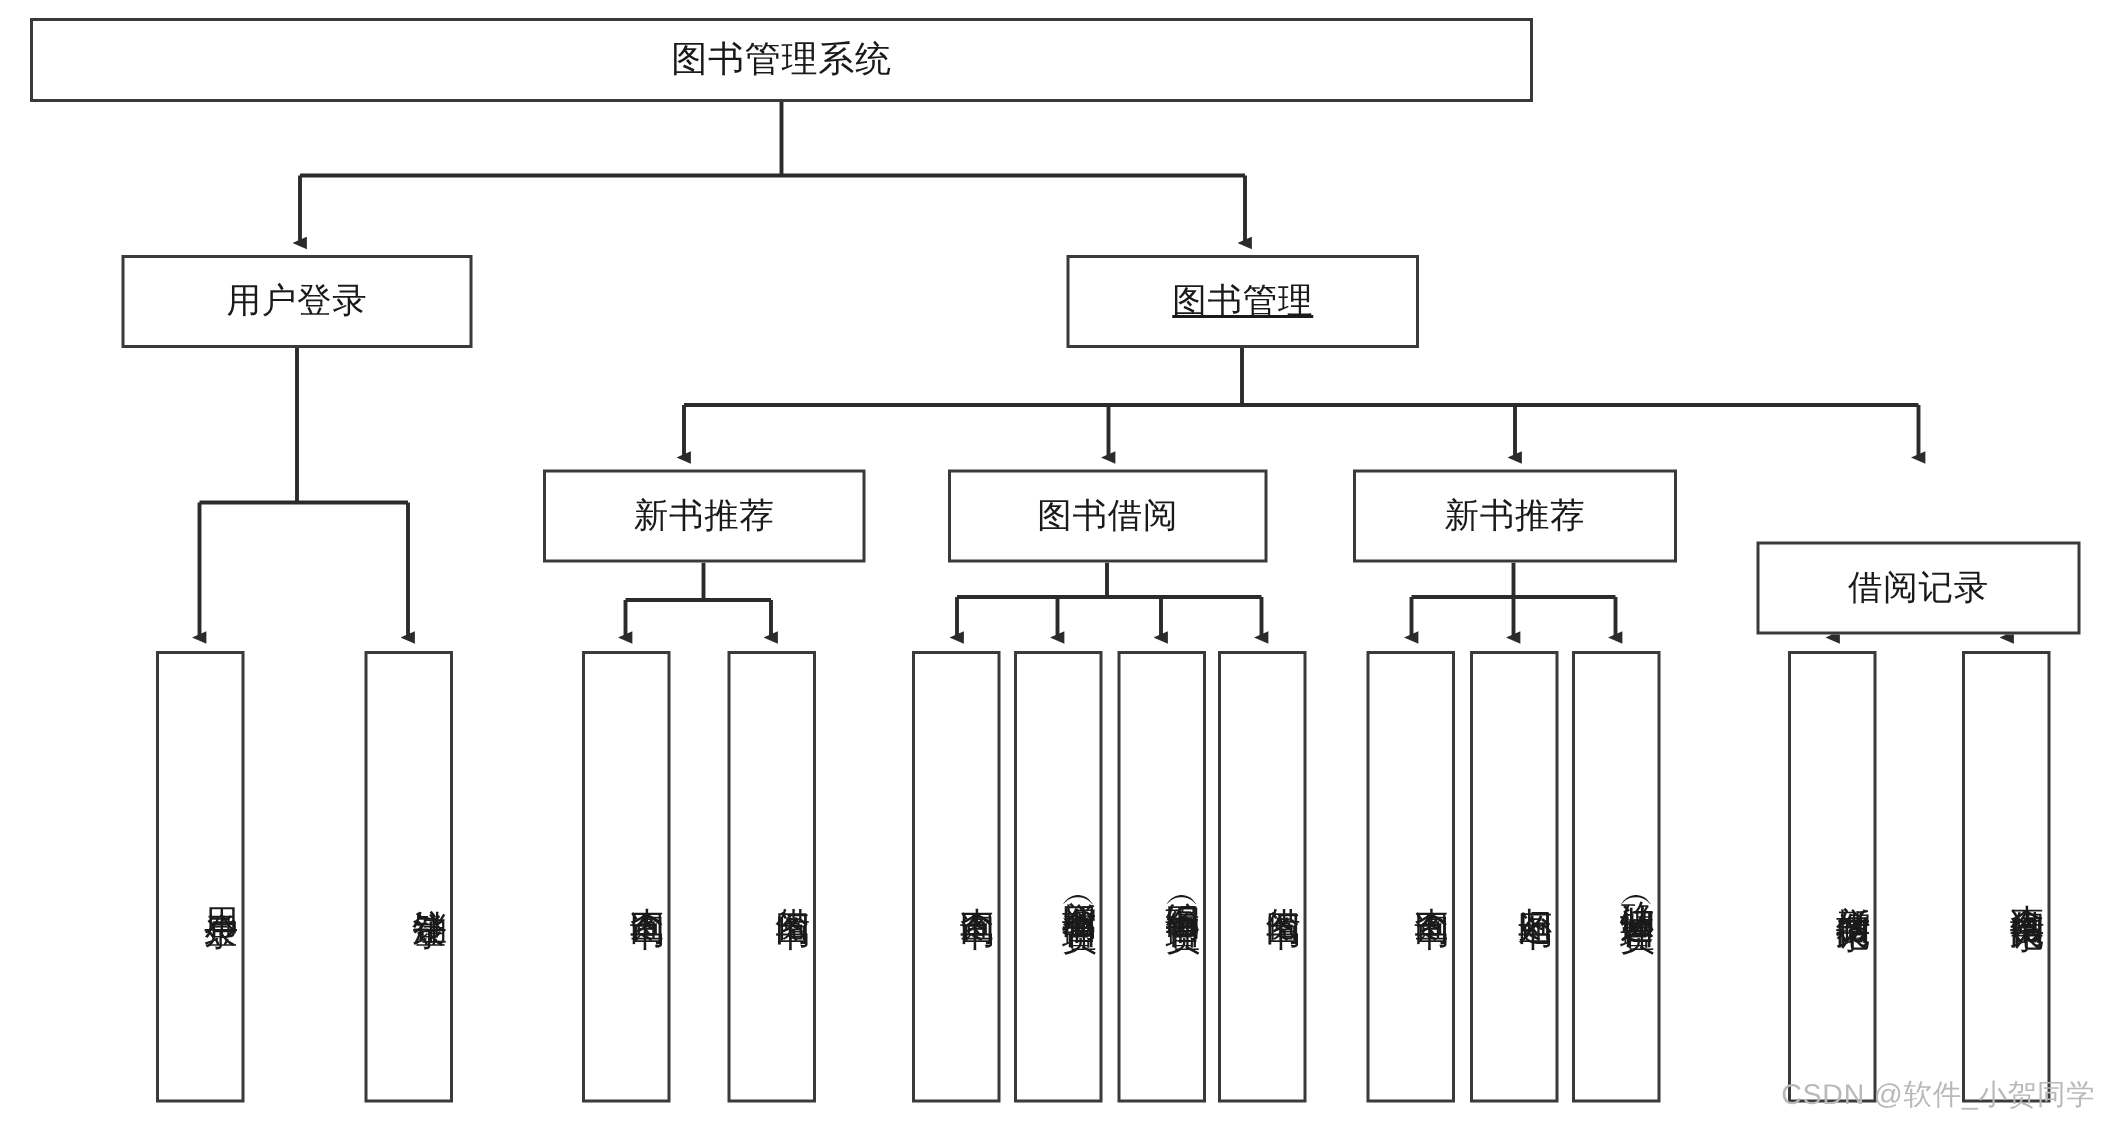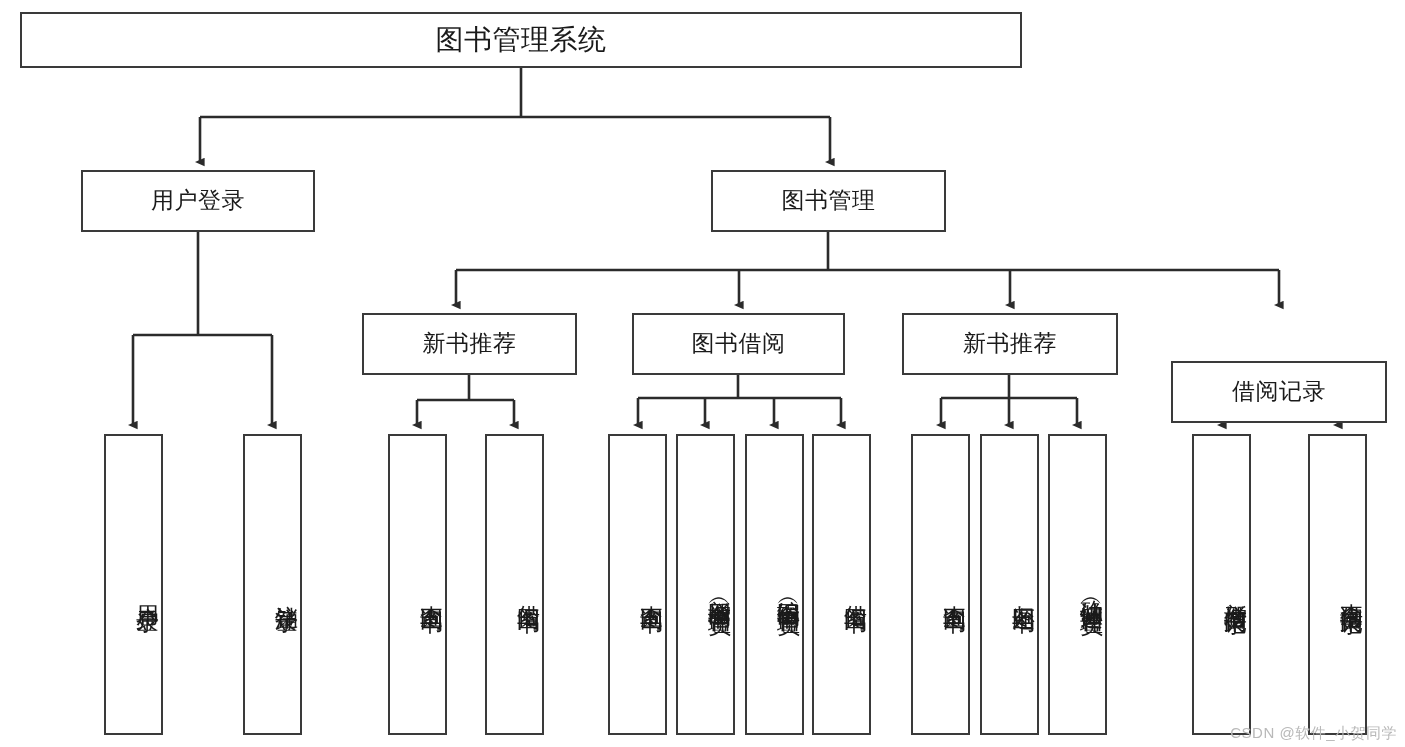--- a/index.html
+++ b/index.html
@@ -36,21 +36,21 @@
     justify-content: center;
     text-align: center;
     z-index: 2;
   }
   .node-h {
     font-size: 23px;
     line-height: 1.1;
     letter-spacing: 0.5px;
   }
   .node-root {
-    font-size: 28px;
+    font-size: 24px;
   }
   .node-v {
     writing-mode: vertical-rl;
     text-orientation: upright;
     font-size: 23px;
     line-height: 1.15;
     letter-spacing: 2px;
     padding-top: 12px;
     align-items: flex-start;
     justify-content: center;
@@ -58,21 +58,21 @@
   }
   .node-v .vtext {
     writing-mode: vertical-rl;
     text-orientation: upright;
     display: block;
   }
   #watermark {
     position: absolute;
     right: 8px;
     bottom: 4px;
-    font-size: 15px;
+    font-size: 19px;
     color: #b9b9b9;
     letter-spacing: 0.5px;
     z-index: 3;
     white-space: nowrap;
   }
 </style>
 </head>
 <body>
 
 <div id="diagram-root">
@@ -127,21 +127,21 @@
     </g>
   </svg>
 
   <div class="node node-h node-root" style="left:20px; top:12px; width:1002px; height:56px;">
     <span>图书管理系统</span>
   </div>
 
   <div class="node node-h" style="left:81px; top:170px; width:234px; height:62px;">
     <span>用户登录</span>
   </div>
-  <div class="node node-h" style="left:711px; top:170px; width:235px; height:62px;">
+  <div class="node node-h" style="left:711px; top:170px; width:235px; height:62px;text-decoration:underline;">
     <span>图书管理</span>
   </div>
 
   <div class="node node-h" style="left:632px; top:313px; width:213px; height:62px;">
     <span>图书借阅</span>
   </div>
   <div class="node node-h" style="left:362px; top:313px; width:215px; height:62px;">
     <span>新书推荐</span>
   </div>
   <div class="node node-h" style="left:902px; top:313px; width:216px; height:62px;">

